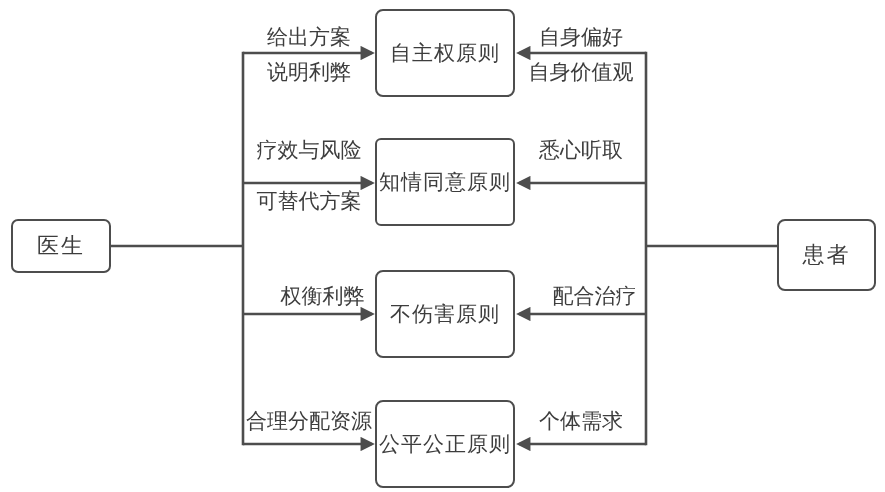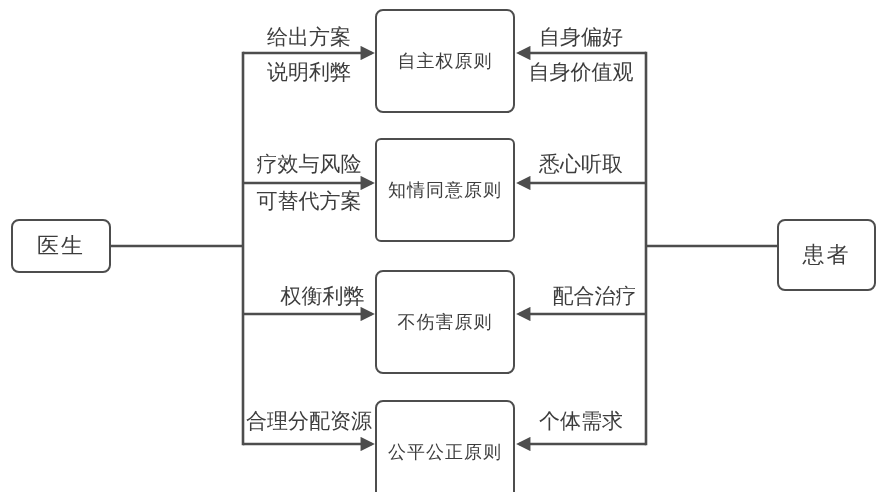--- a/index.html
+++ b/index.html
@@ -32,44 +32,44 @@
     background: var(--background);
     display: flex;
     align-items: center;
     justify-content: center;
     color: var(--text);
     font-size: 22px;
     letter-spacing: 2px;
     white-space: nowrap;
   }
 
-  .node-doctor  { left: 11px;  top: 219px; width: 100px; height: 54px; }
+  .node-doctor  { left: 11px;  top: 219px; width: 100px; height: 54px; border-radius: 7px; }
   .node-patient { left: 777px; top: 219px; width: 99px;  height: 72px; }
 
-  .pbox { left: 375px; width: 140px; height: 104px; font-size: 18px; letter-spacing: 1px; }
+  .pbox { left: 375px; width: 140px; height: 88px; font-size: 21px; letter-spacing: 1px; }
   .pbox-1 { top: 9px; }
   .pbox-2 { top: 138px; border-radius: 6px; }
   .pbox-3 { top: 270px; }
   .pbox-4 { top: 400px; }
 
   .lbl {
     position: absolute;
     color: var(--text);
     font-size: 21px;
     line-height: 27px;
     text-align: center;
     white-space: nowrap;
     width: 132px;
   }
   .lbl-left  { left: 243px; }
   .lbl-right { left: 515px; }
 
   .t-24  { top: 24px; }
   .t-59  { top: 59px; }
-  .t-151 { top: 151px; }
+  .t-151 { top: 137px; }
   .t-188 { top: 188px; }
   .t-283 { top: 283px; padding-left: 27px; }
   .t-408 { top: 408px; }
 </style>
 </head>
 <body>
 
 <div class="canvas">
 
   <svg class="wires" viewBox="0 0 885 492" xmlns="http://www.w3.org/2000/svg" aria-hidden="true">

